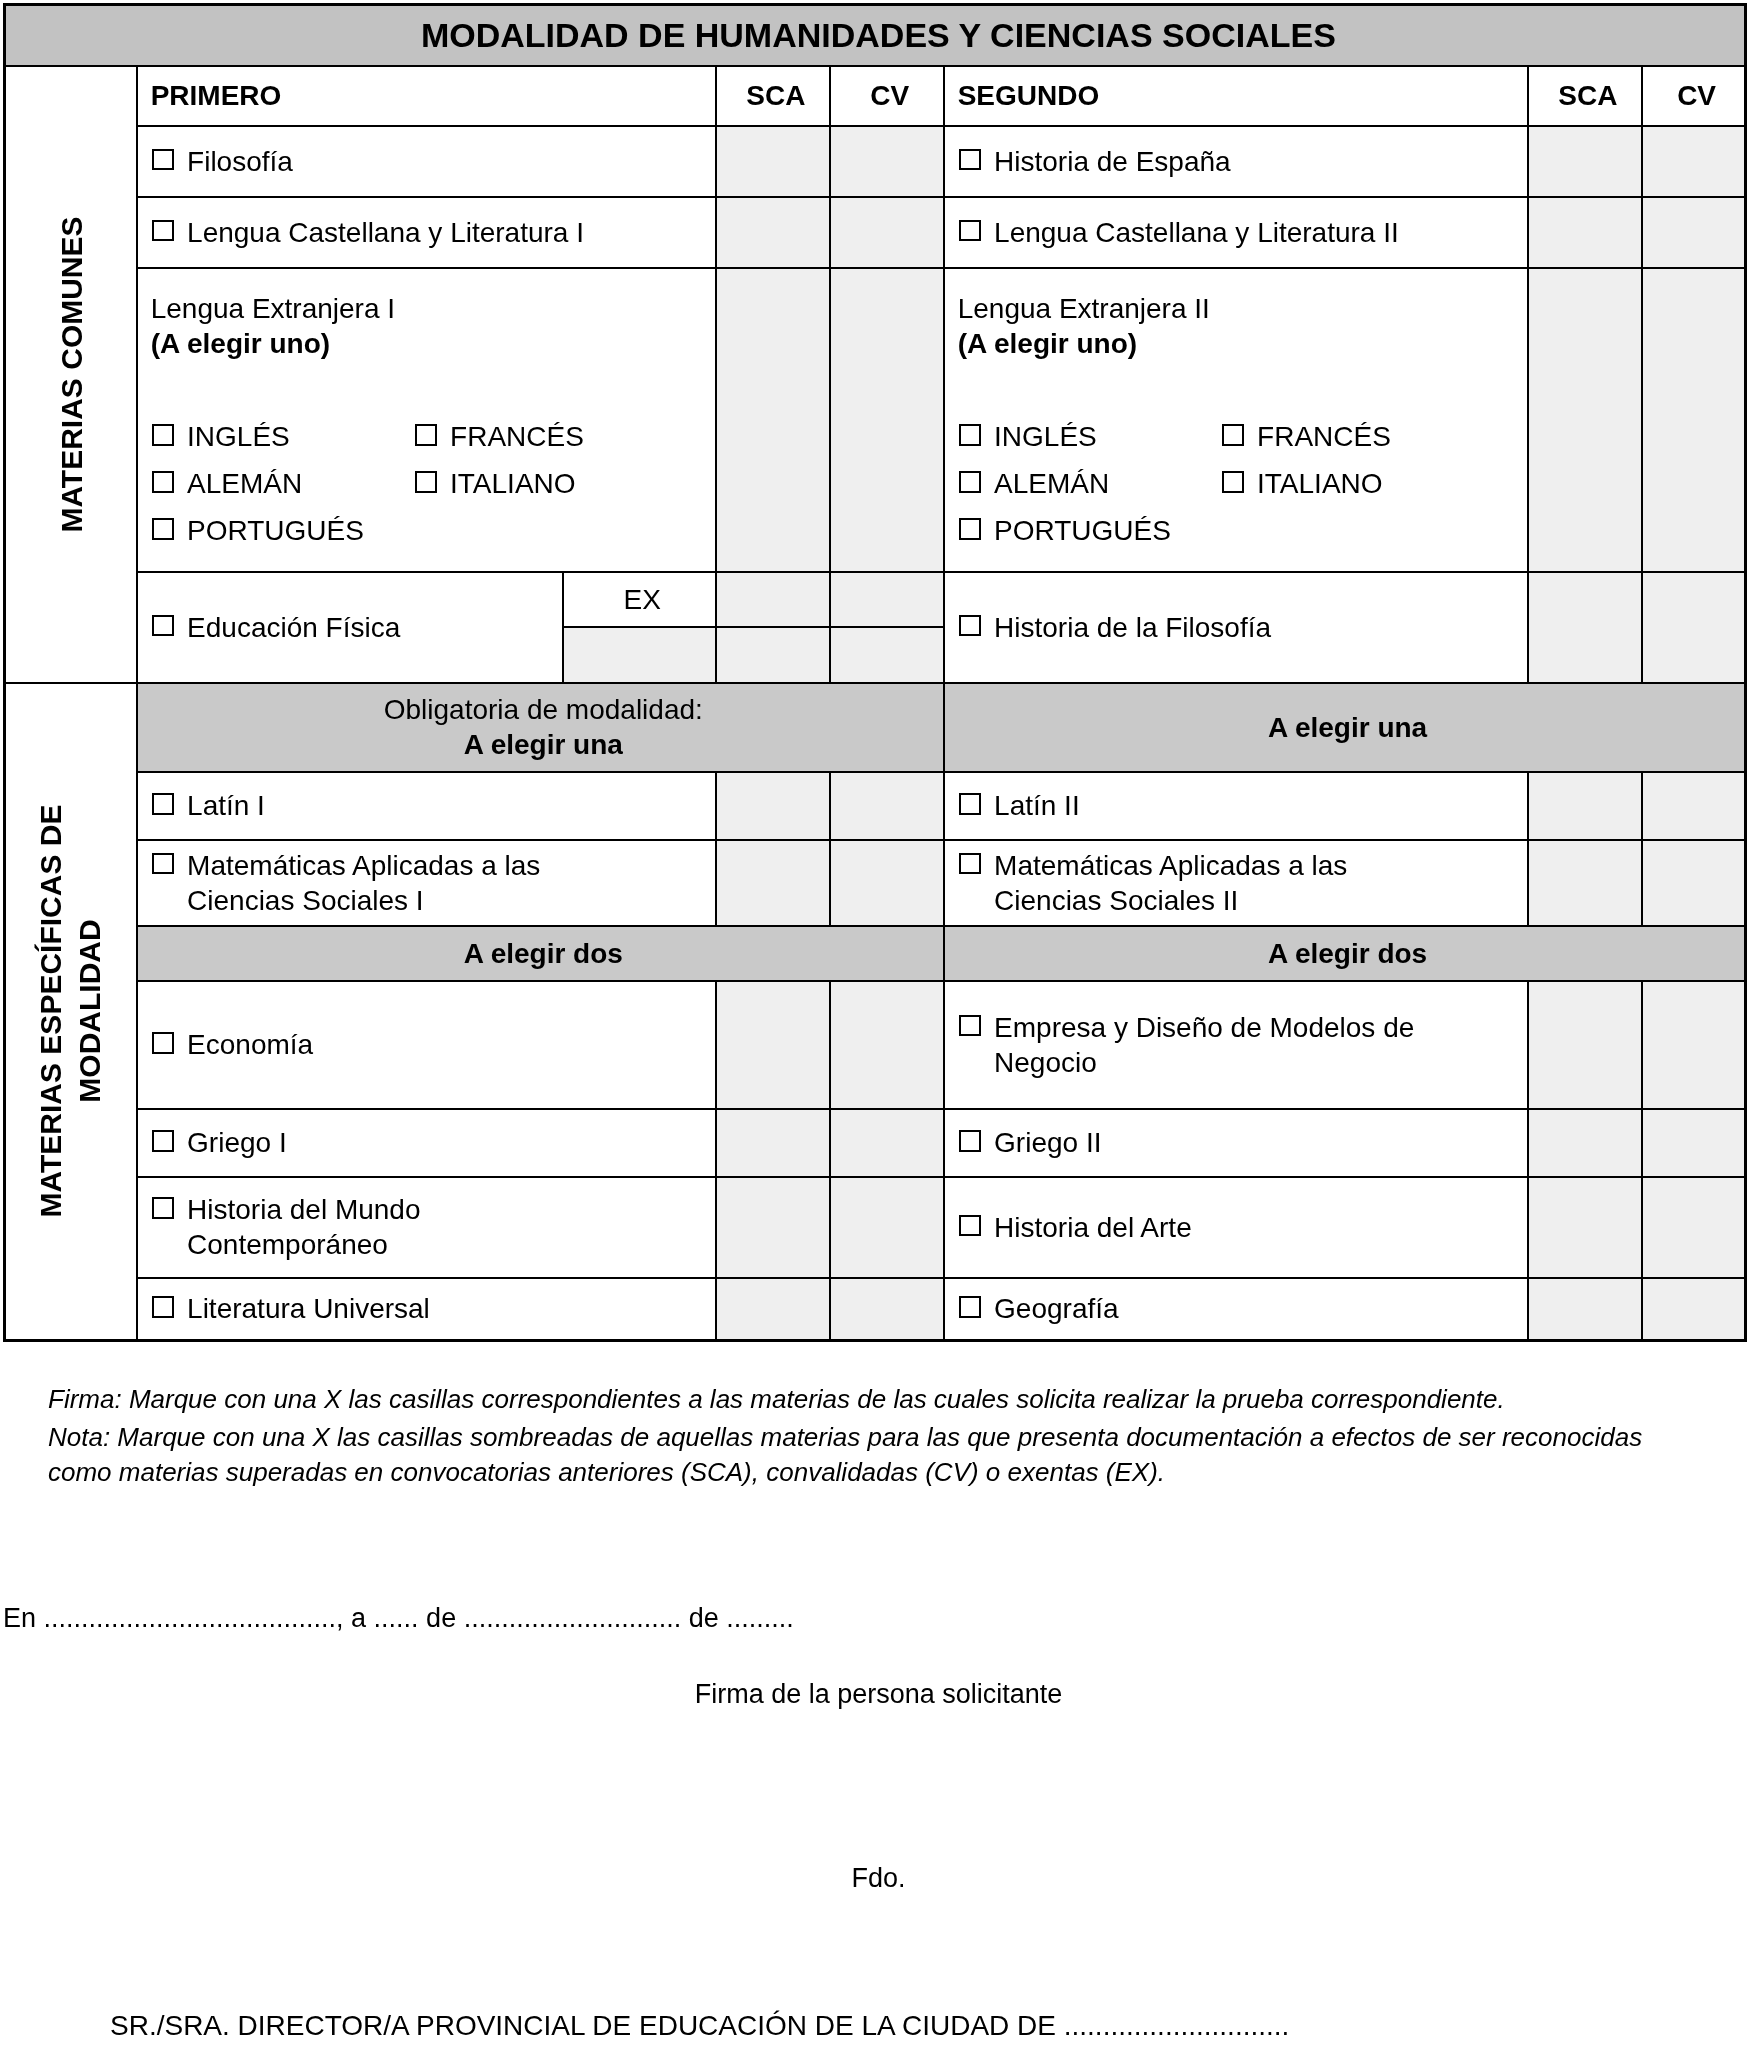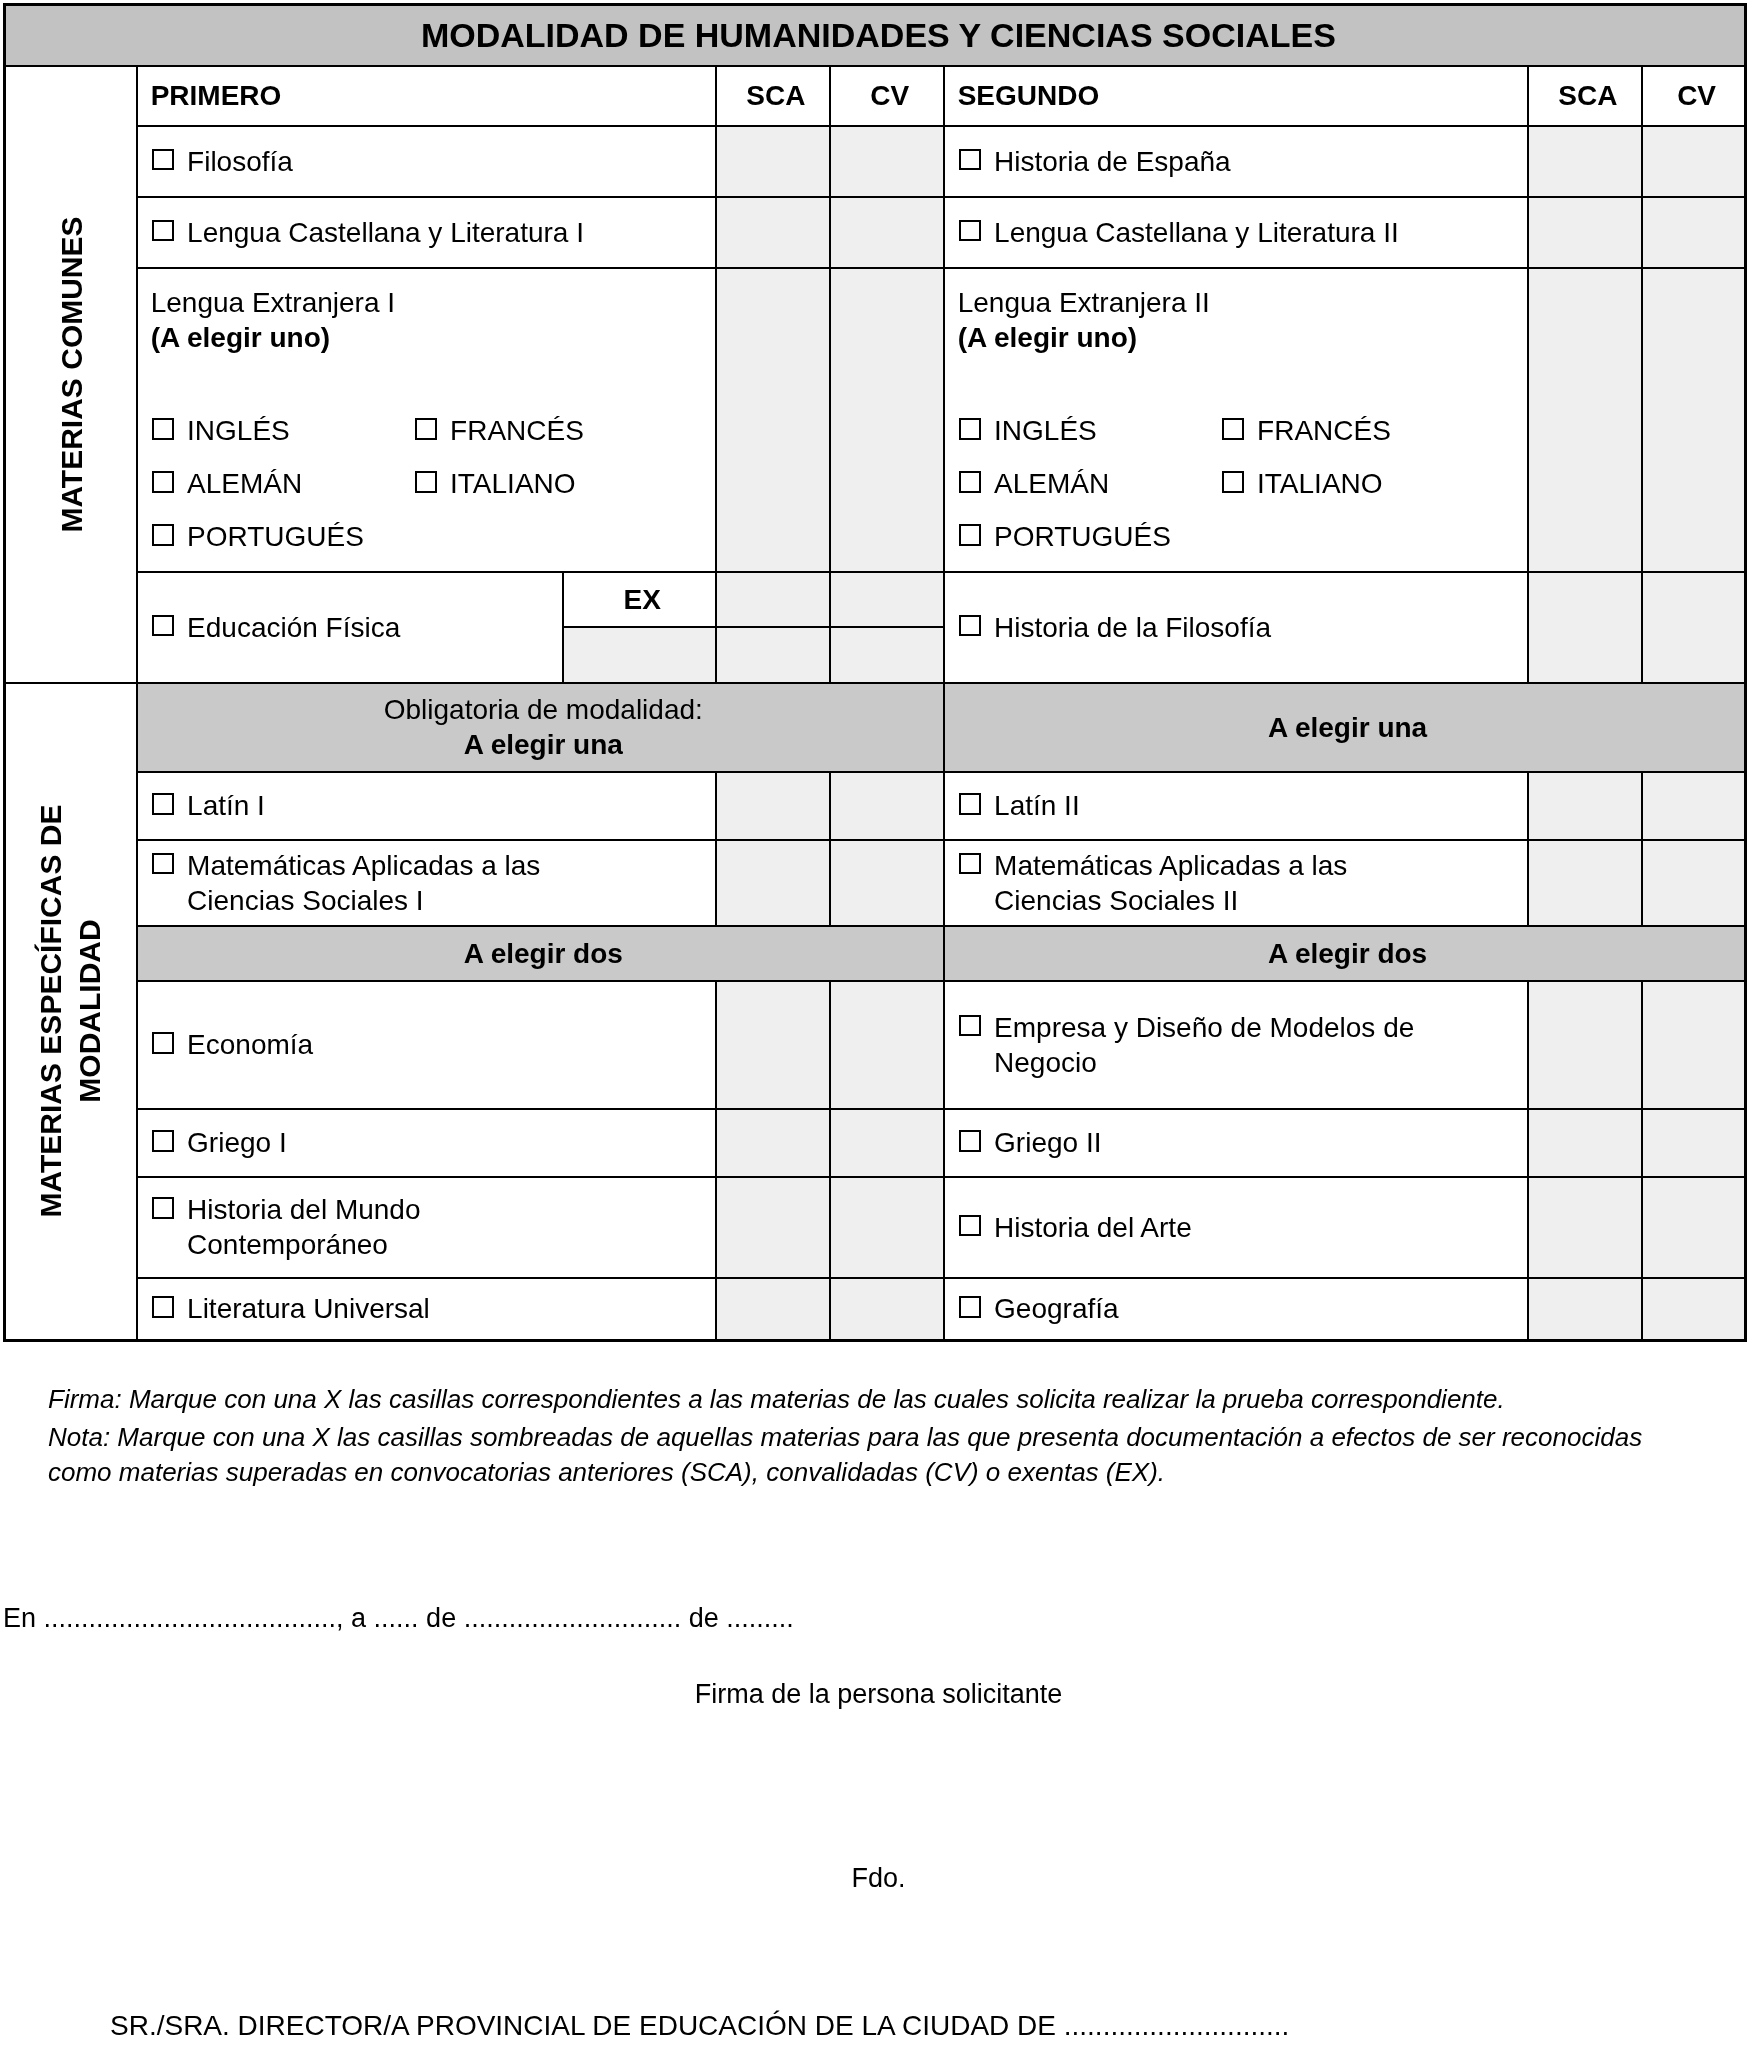--- a/index.html
+++ b/index.html
@@ -70,26 +70,26 @@
   .lbl{ line-height:1.25; }
   .maxw520{ max-width:430px; }
   .maxw480{ max-width:397px; }
 
   
   td.lang-cell{ vertical-align:top; padding-top:11.6px; }
   .lang-sub{ font-weight:bold; }
   .lang-grid{
     display:grid;
     grid-template-columns:263px auto;
-    row-gap:18px;
+    row-gap:12px;
     margin-top:58px;
   }
 
   td.ex-label{
-    text-align:center; font-weight:bold;
+    text-align:center; font-weight:normal;
     padding:0;
   }
 
   
   .notes{ margin:40px 45px 0 45px; font-style:italic; font-size:26px; line-height:1.35; }
   .notes p{ margin:0 0 3.3px 0; }
   .date-line{ text-align:left; margin-top:112px; font-size:27px; }
   .firma{ text-align:center; margin-top:45px; font-size:27px; }
   .fdo{ text-align:center; margin-top:153px; font-size:27px; }
   .director{ margin:116px 16.5px 0 107px; font-size:28px; }

